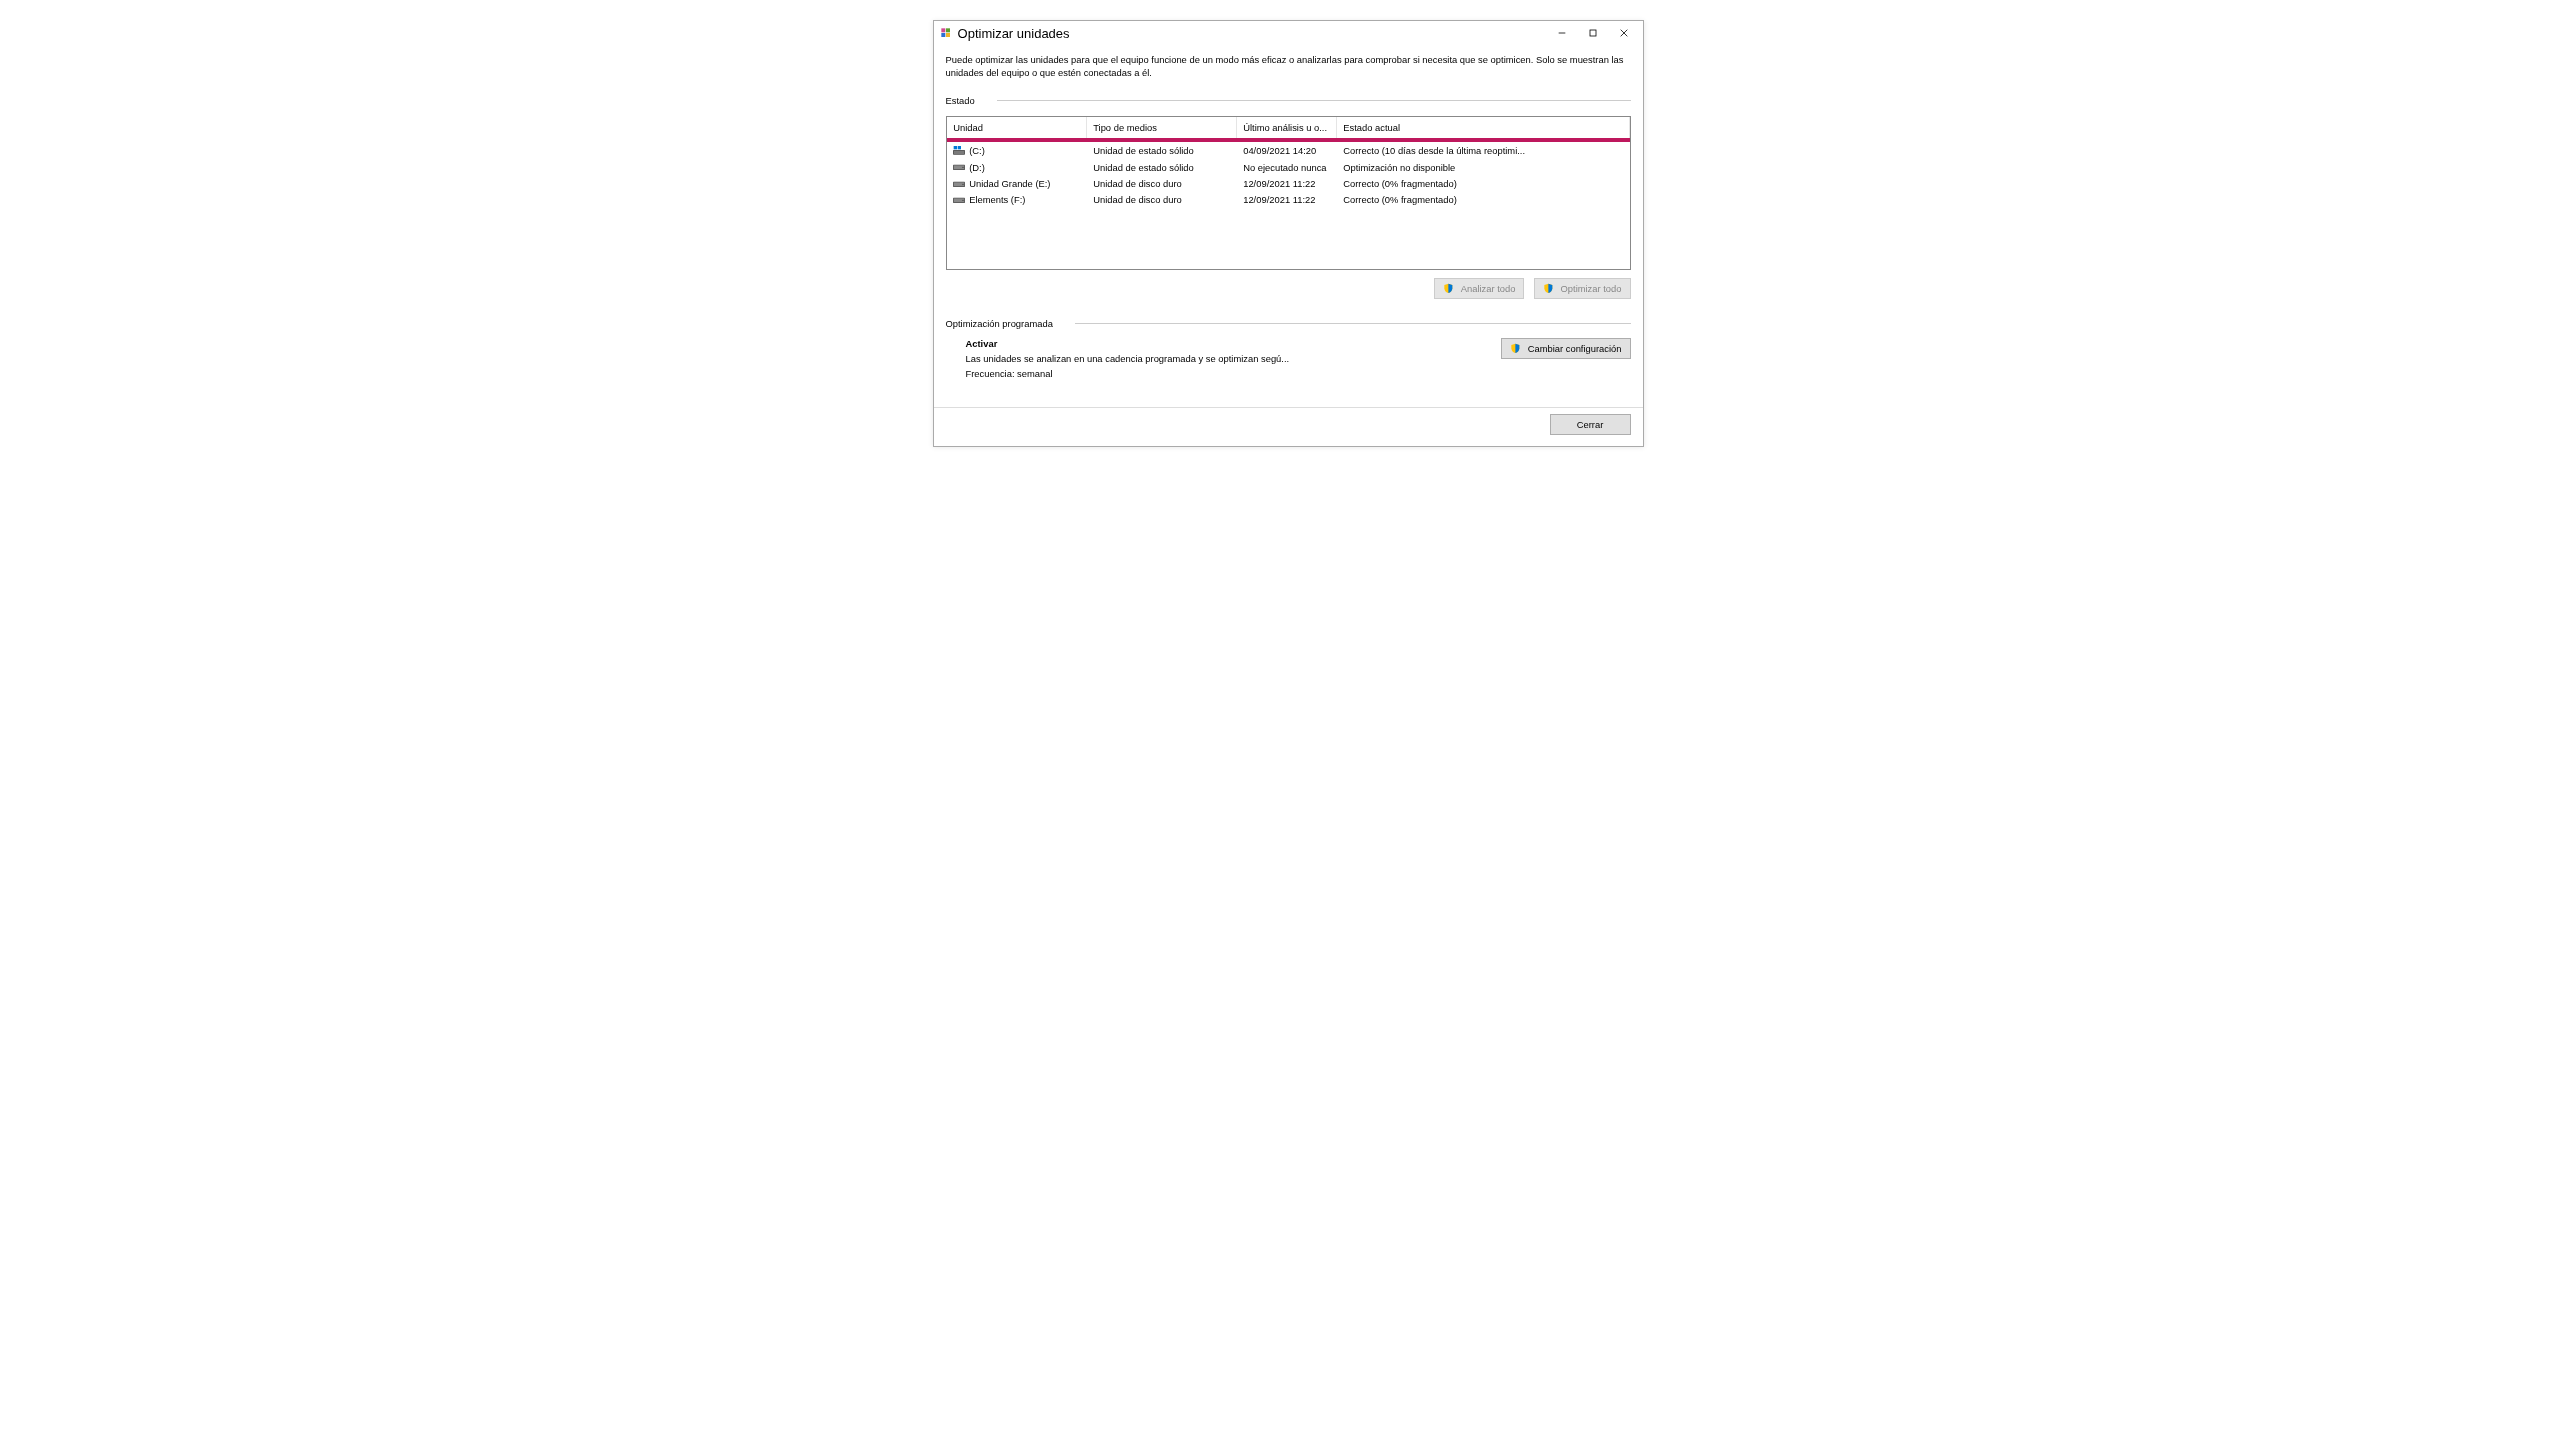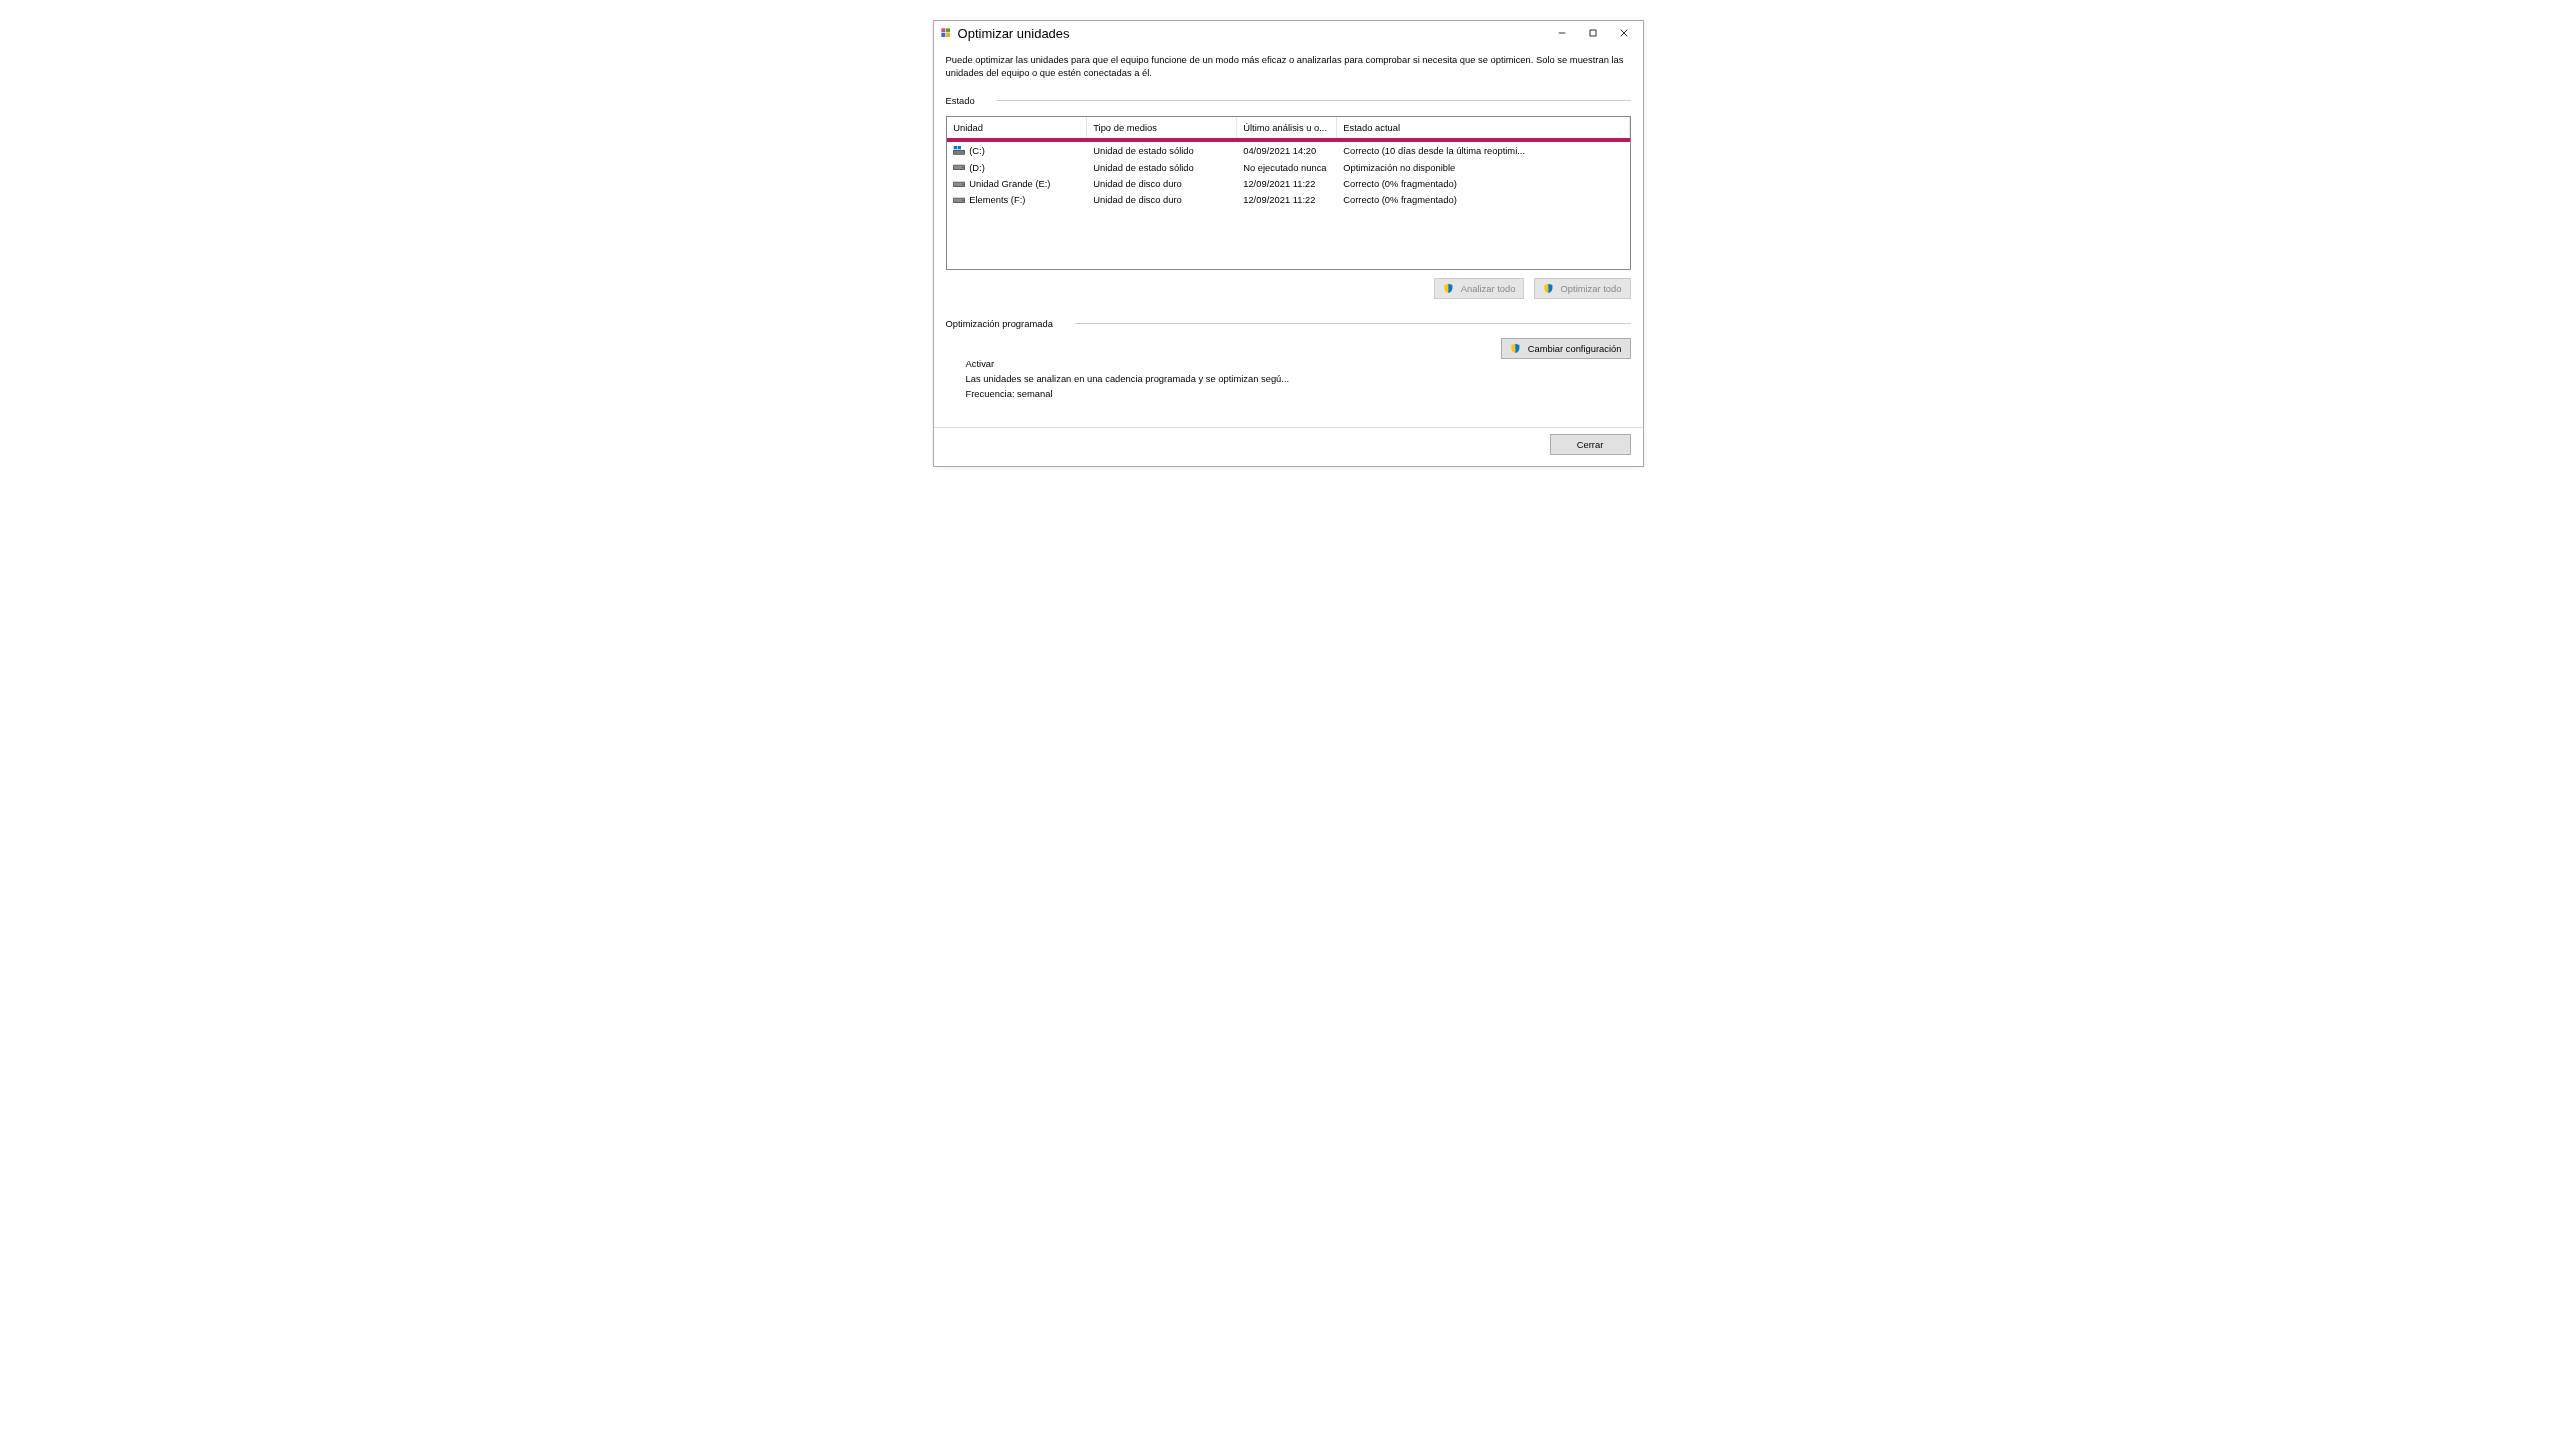--- a/index.html
+++ b/index.html
@@ -155,23 +155,22 @@
       justify-content: space-between;
       align-items: flex-start;
       margin-bottom: 24px;
     }
     .sched-text {
       font-size: 9.4px;
       color: #000;
       padding-left: 20px;
     }
     .sched-title {
-      font-weight: 400;
+      font-weight: 700;
       margin-bottom: 4px;
-      margin-top: 20px;
     }
     .sched-line { margin-bottom: 4px; }
     .footer-sep {
       height: 0.7px;
       background: #ddd;
       margin: 0 -12px 6.7px -12px;
     }
     .footer {
       display: flex;
       justify-content: flex-end;

